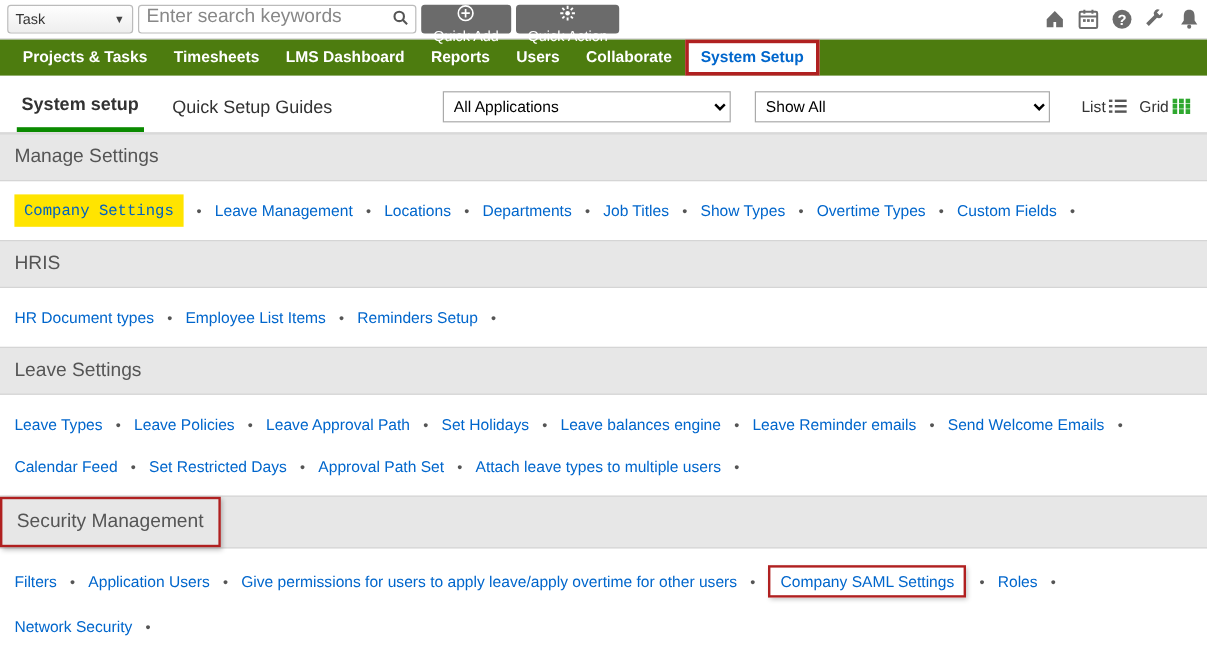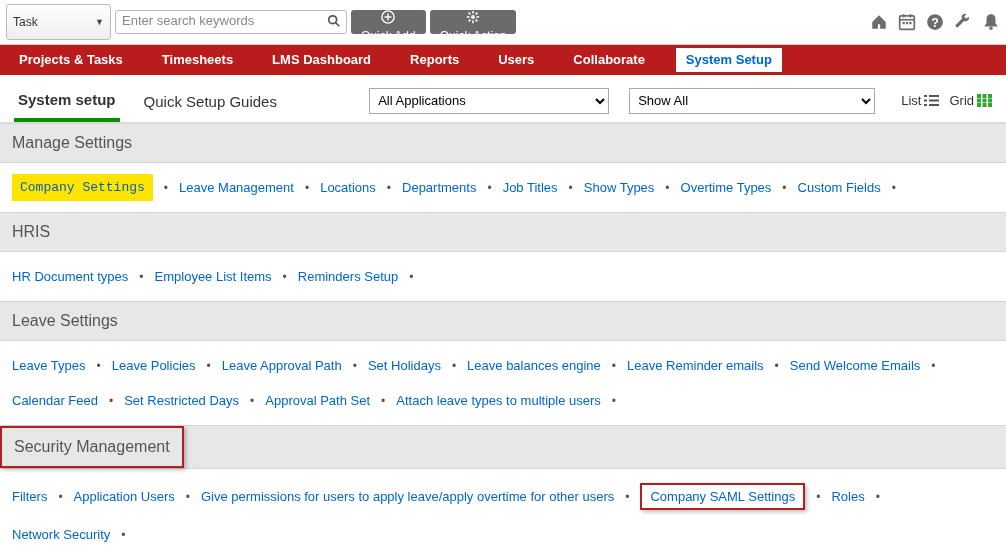--- a/index.html
+++ b/index.html
@@ -17,40 +17,40 @@
     padding: 4px 6px;
     background: #fff;
     gap: 4px;
     border-bottom: 1px solid #ccc;
   }
   .task-select {
     display: flex;
     align-items: center;
     justify-content: space-between;
     width: 105px;
-    height: 36px;
+    height: 24px;
     border: 1px solid #bbb;
     background: linear-gradient(#fefefe,#eee);
     border-radius: 3px;
     padding: 0 6px;
     font-size: 12px;
     cursor: pointer;
   }
   .task-select .tri { font-size: 9px; color: #444;}
   .search-wrap {
     position: relative;
     width: 232px;
   }
   .search-input {
     width: 100%;
     height: 24px;
     border: 1px solid #bbb;
     border-radius: 3px;
     padding: 0 26px 4px 6px;
-    font-size: 13px;
+    font-size: 16px;
     color: #555;
   }
   .search-input::placeholder { color: #888; }
   .search-icon {
     position: absolute;
     right: 6px; top: 4px;
     font-size: 14px;
     color: #555;
   }
   .grey-btn {
@@ -68,24 +68,24 @@
     flex-direction: column;
   }
   .grey-btn .ico { font-size: 13px; }
   .spacer { flex: 1; }
   .top-icons { display: flex; gap: 10px; align-items: center; }
   .top-icons .ti { color: #6c6c6c; font-size: 18px; cursor: pointer; }
   
   .nav-bar {
     display: flex;
     align-items: center;
-    background: #b91c1c;
+    background: #4d7c0f;
     height: 30px;
     padding: 0 8px;
-    gap: 17px;
+    gap: 0;
   }
   .nav-item {
     color: #fff;
     font-size: 13px;
     font-weight: 600;
     padding: 0 11px;
     line-height: 30px;
     cursor: pointer;
     white-space: nowrap;
   }

